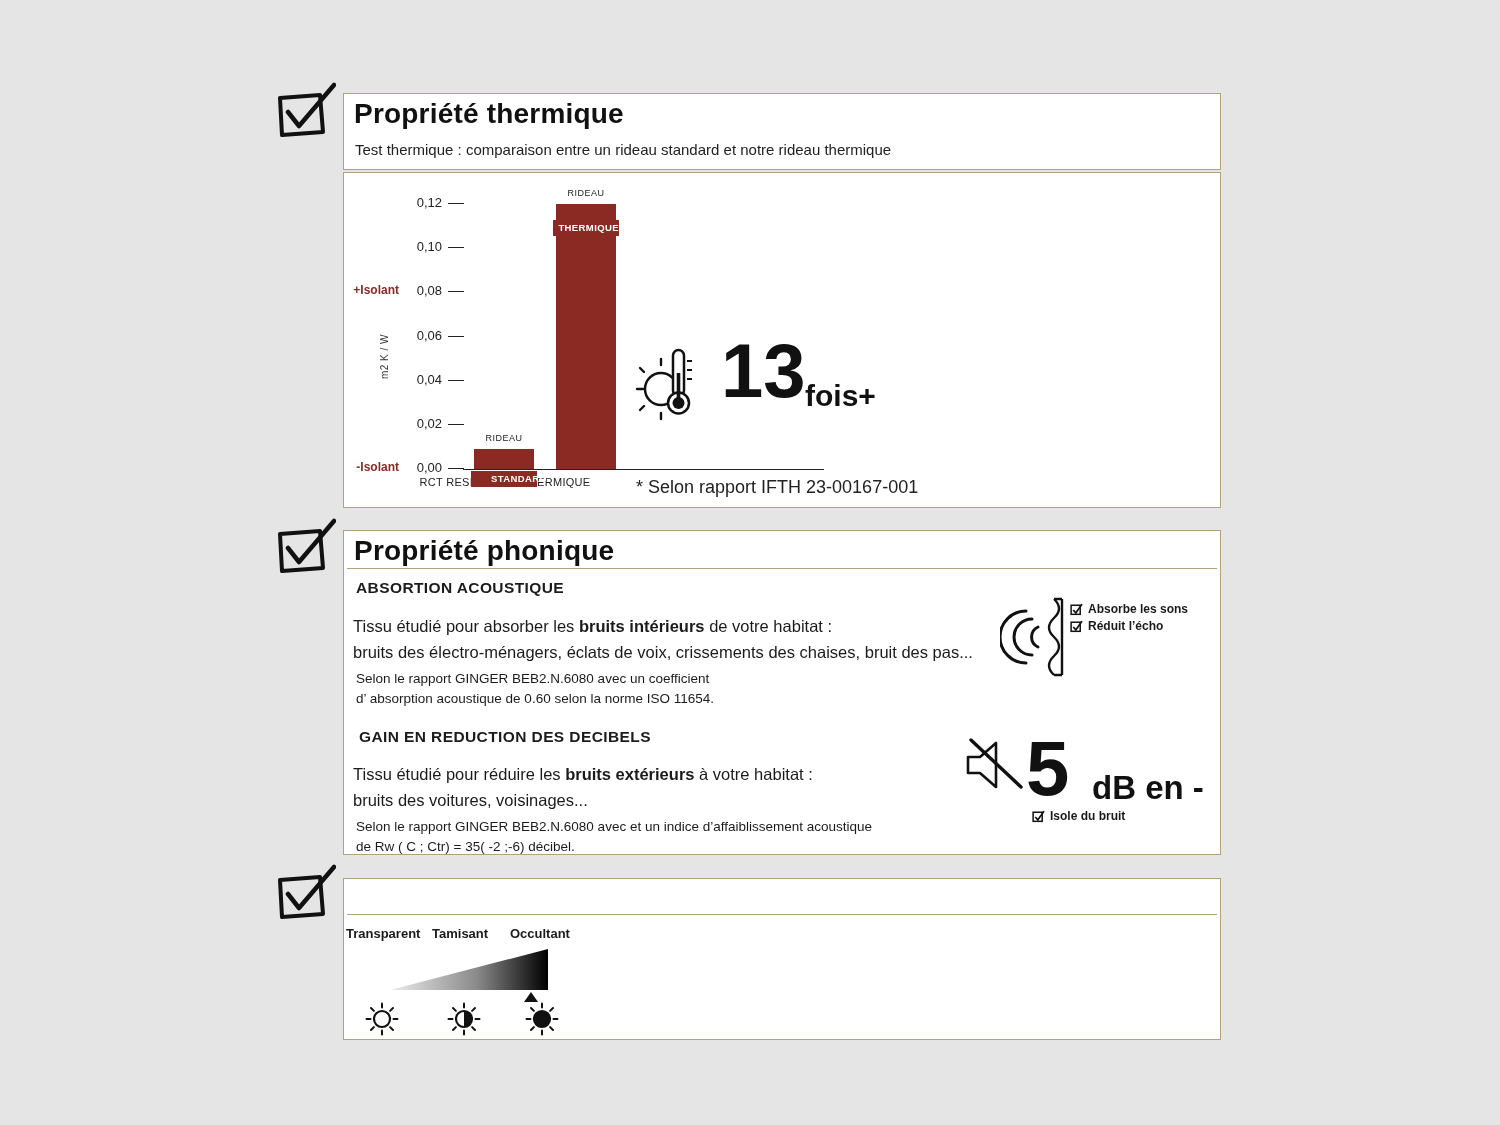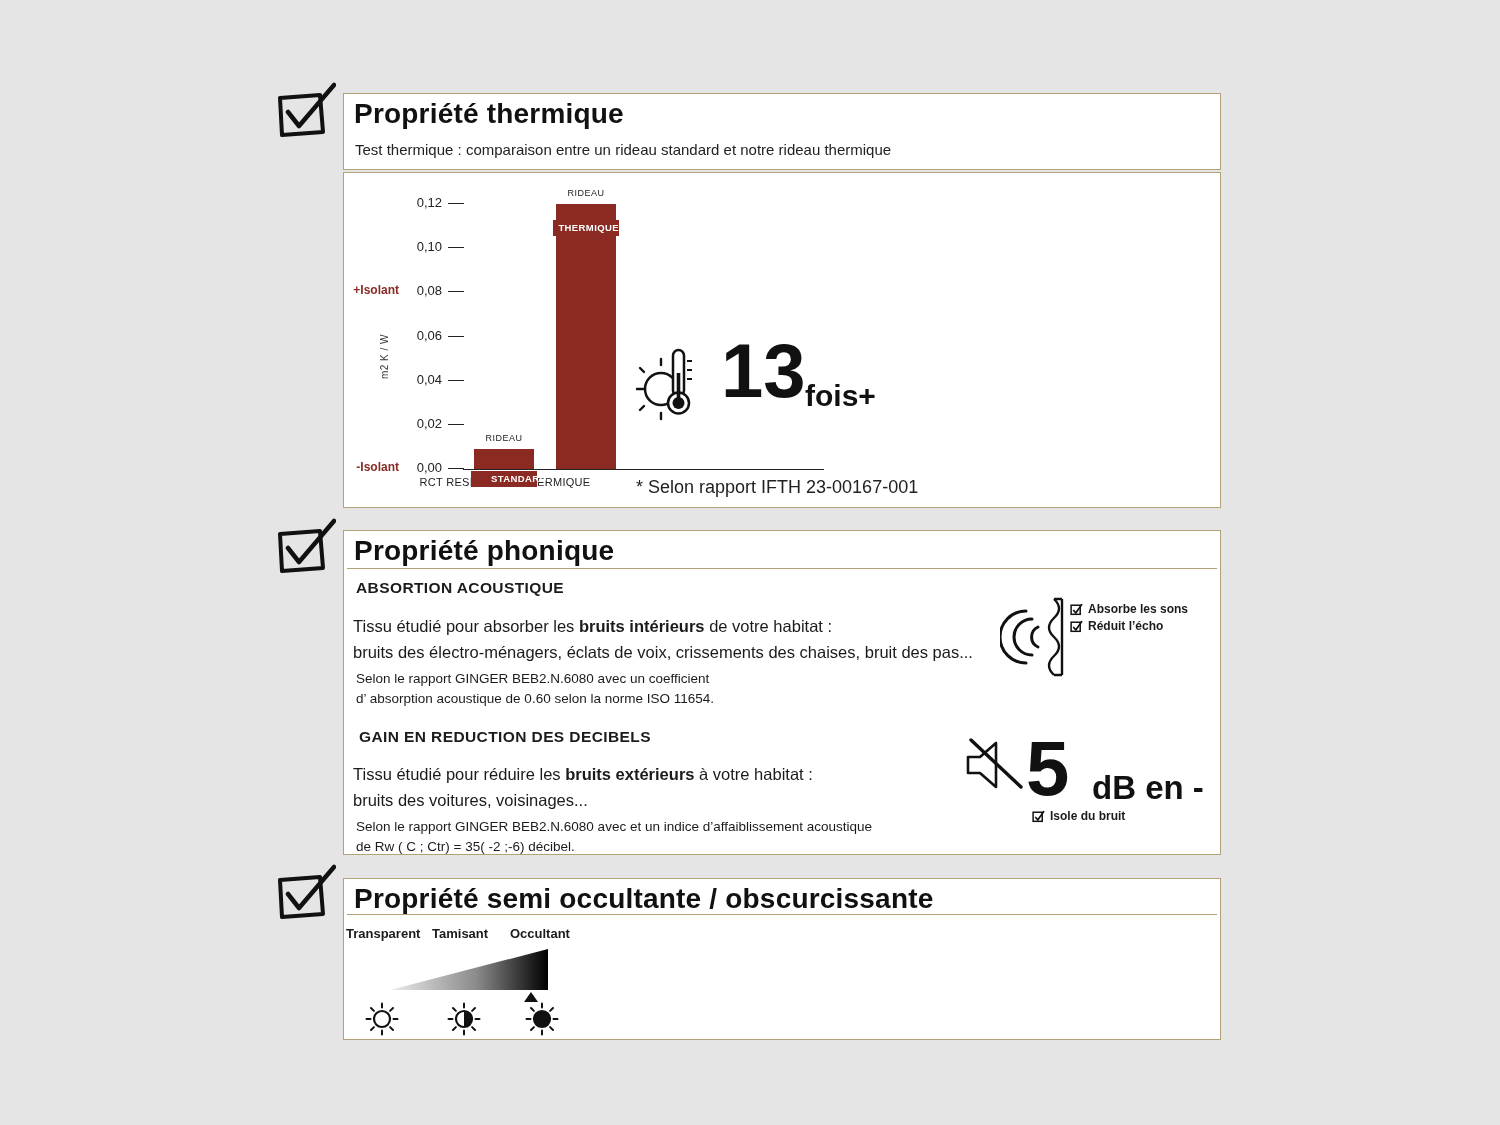--- a/index.html
+++ b/index.html
@@ -185,21 +185,20 @@
         </svg>
       <span>Isole du bruit</span>
     </div>
   </div>
 
   <svg class="big-check" style="left:272px; top:864px" width="64" height="58" viewBox="0 0 64 58">
       <use href="#big-check-g"></use>
     </svg>
 
   <div class="box" style="left:343px; top:878px; width:878px; height:162px">
-    <div class="sec-title">Propriété semi occultante / obscurcissante</div>
     <div class="inner-rule" style="top:35px"></div>
 
     <div class="grade-label" style="left:2px">Transparent</div>
     <div class="grade-label" style="left:88px">Tamisant</div>
     <div class="grade-label" style="left:166px">Occultant</div>
 
     <svg style="position:absolute; left:46px; top:70px" width="158" height="42" viewBox="0 0 158 42">
       <defs>
         <linearGradient id="fade" x1="0" y1="0" x2="1" y2="0">
           <stop offset="0" stop-color="#ececec"></stop>

